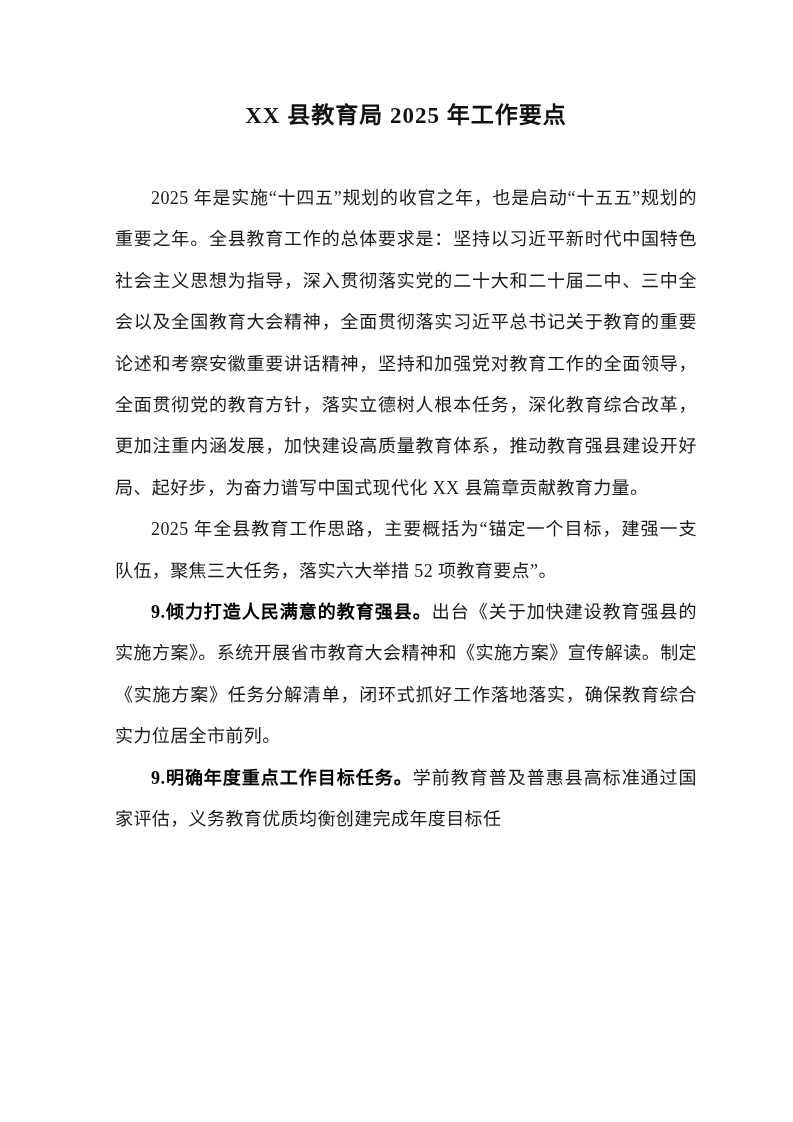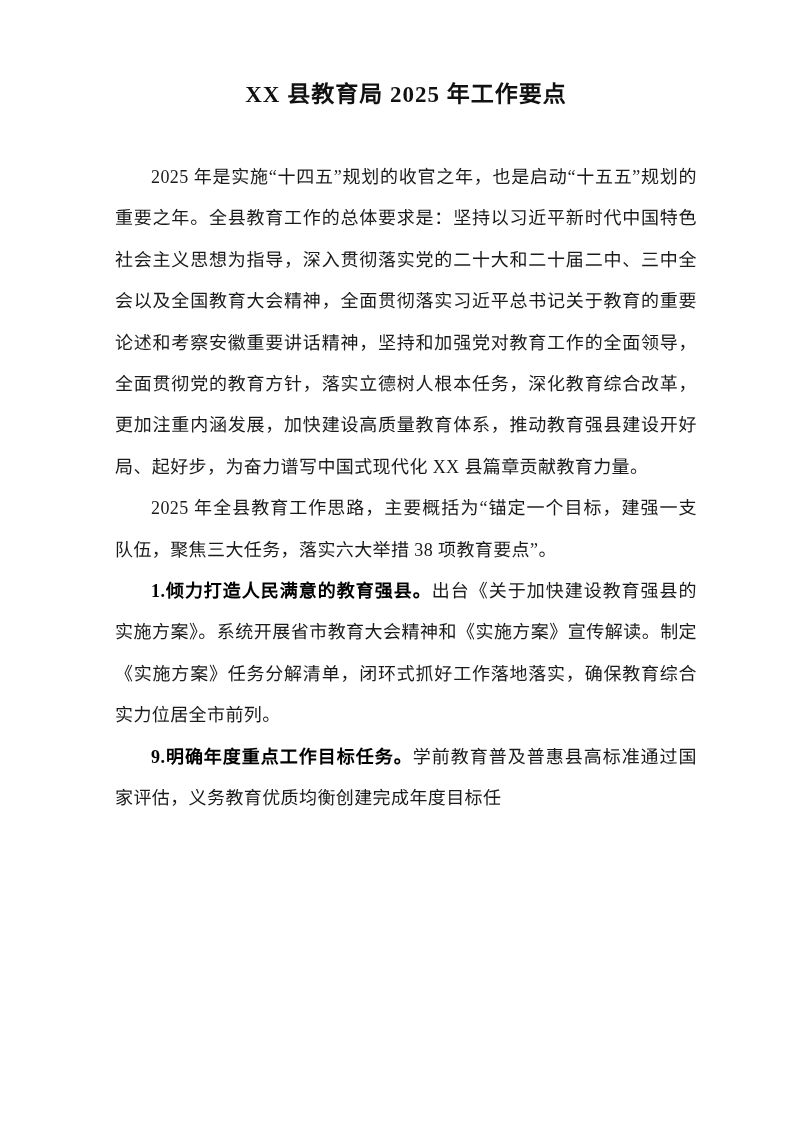--- a/index.html
+++ b/index.html
@@ -10,21 +10,21 @@
   body {
     width: 793px;
     height: 1122px;
     overflow: hidden;
   }
   .page {
     box-sizing: border-box;
     width: 793px;
     height: 1122px;
     background: #ffffff;
-    padding: 74px 96px 20px 115px;
+    padding: 95px 96px 20px 115px;
     color: #1a1a1a;
     font-family: "Liberation Serif", "DejaVu Serif", serif;
   }
   .doc-title {
     margin: 0 0 41px 0;
     text-align: center;
     font-size: 23px;
     font-weight: 700;
     line-height: 42px;
     letter-spacing: 1px;
@@ -48,17 +48,17 @@
     color: #000000;
   }
 </style>
 </head>
 <body>
 
 <div class="page">
   <h1 class="doc-title">XX 县教育局 2025 年工作要点</h1>
   <div class="doc-body" id="doc-body">
       <p class="para">2025 年是实施“十四五”规划的收官之年，也是启动“十五五”规划的重要之年。全县教育工作的总体要求是：坚持以习近平新时代中国特色社会主义思想为指导，深入贯彻落实党的二十大和二十届二中、三中全会以及全国教育大会精神，全面贯彻落实习近平总书记关于教育的重要论述和考察安徽重要讲话精神，坚持和加强党对教育工作的全面领导，全面贯彻党的教育方针，落实立德树人根本任务，深化教育综合改革，更加注重内涵发展，加快建设高质量教育体系，推动教育强县建设开好局、起好步，为奋力谱写中国式现代化 XX 县篇章贡献教育力量。</p>
-      <p class="para">2025 年全县教育工作思路，主要概括为“锚定一个目标，建强一支队伍，聚焦三大任务，落实六大举措 38 项教育要点”。</p>
-      <p class="para"><b class="lead">1.倾力打造人民满意的教育强县。</b>出台《关于加快建设教育强县的实施方案》。系统开展省市教育大会精神和《实施方案》宣传解读。制定《实施方案》任务分解清单，闭环式抓好工作落地落实，确保教育综合实力位居全市前列。</p>
+      <p class="para">2025 年全县教育工作思路，主要概括为“锚定一个目标，建强一支队伍，聚焦三大任务，落实六大举措 52 项教育要点”。</p>
+      <p class="para"><b class="lead">9.倾力打造人民满意的教育强县。</b>出台《关于加快建设教育强县的实施方案》。系统开展省市教育大会精神和《实施方案》宣传解读。制定《实施方案》任务分解清单，闭环式抓好工作落地落实，确保教育综合实力位居全市前列。</p>
       <p class="para"><b class="lead">9.明确年度重点工作目标任务。</b>学前教育普及普惠县高标准通过国家评估，义务教育优质均衡创建完成年度目标任</p>
     </div>
 </div>
 
 </body></html>

